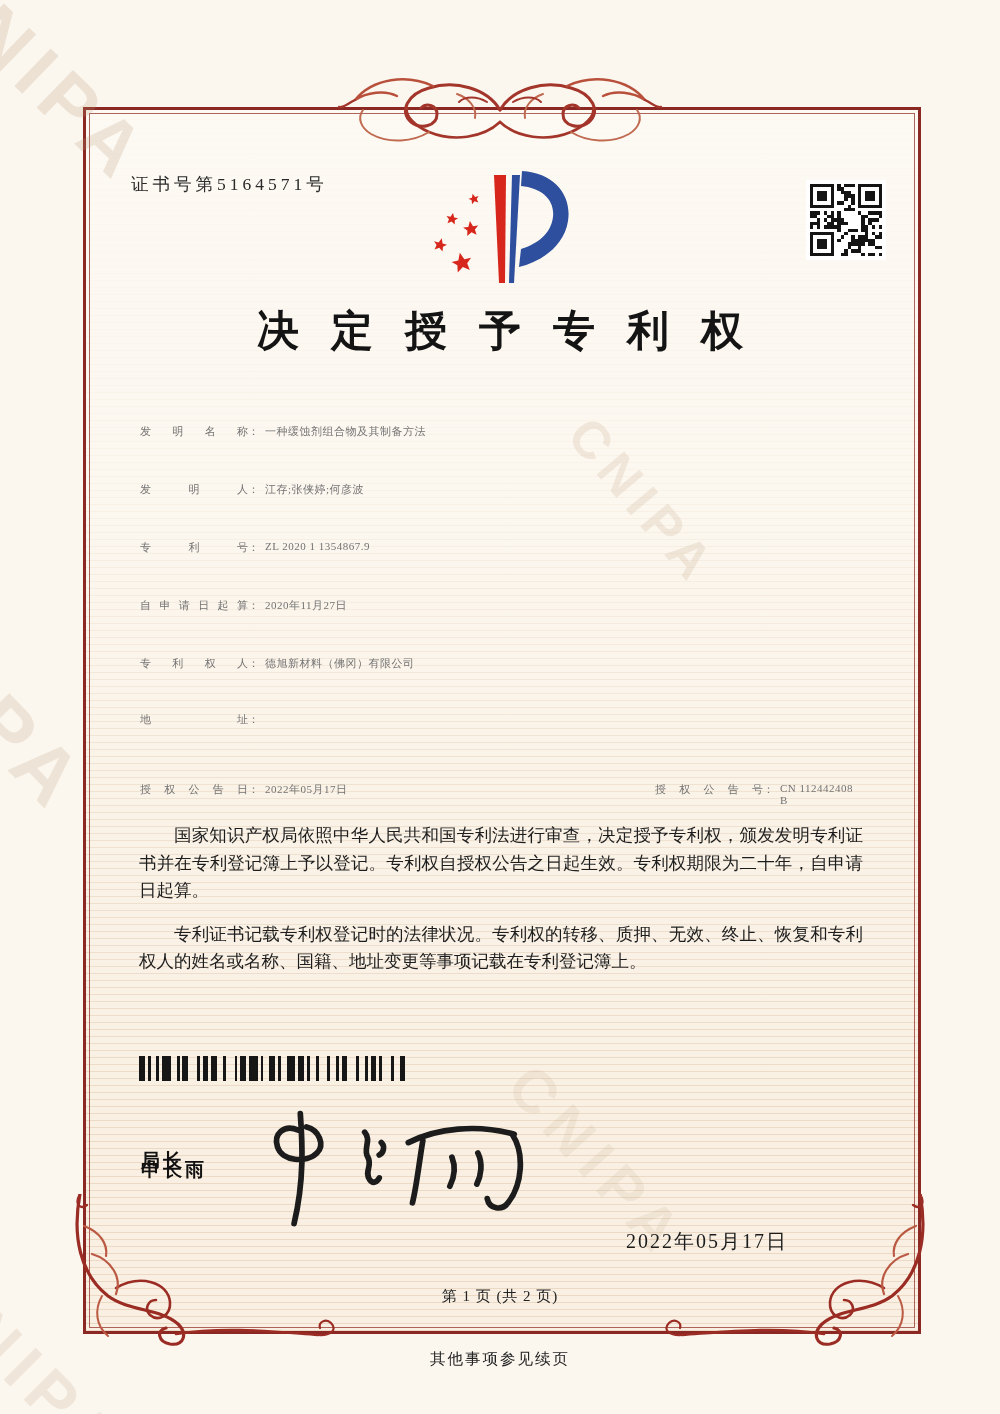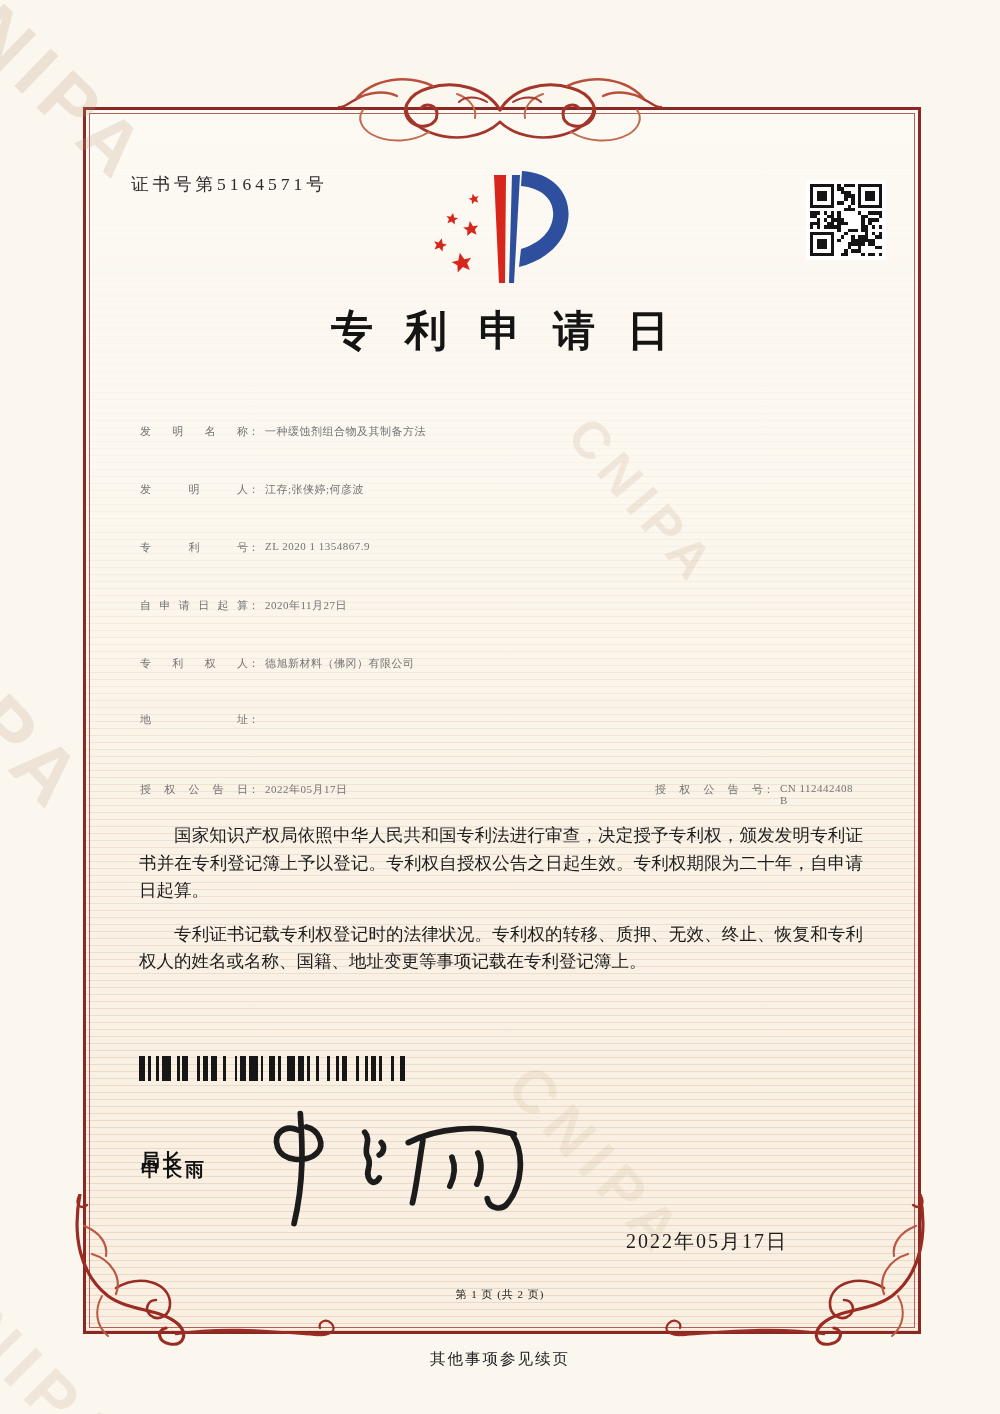--- a/index.html
+++ b/index.html
@@ -57,21 +57,21 @@
   .barcode{position:absolute;left:139px;top:1056px;height:25px;display:flex;overflow:hidden;}
   .barcode i{display:block;height:100%;flex:none;}
   .barcode i.bar{background:#161616;}
 
   .signer{position:absolute;left:141px;font-family:"Liberation Sans","DejaVu Sans",sans-serif;
     font-weight:700;font-size:19px;color:#111;letter-spacing:3px;}
   .signer.t{top:1148px;} .signer.n{top:1157px;}
   .sig{position:absolute;left:265px;top:1106px;}
 
   .issue-date{position:absolute;left:626px;top:1228px;font-size:20px;color:#1c1c1c;letter-spacing:2px;}
-  .page-num{position:absolute;left:0;top:1287px;width:100%;text-align:center;font-size:11px;color:#222;letter-spacing:1px;}
+  .page-num{position:absolute;left:0;top:1287px;width:100%;text-align:center;font-size:15px;color:#222;letter-spacing:1px;}
   .foot-note{position:absolute;left:0;top:1349px;width:100%;text-align:center;font-size:15.5px;color:#222;letter-spacing:2px;}
 </style>
 </head>
 <body>
 
 <div id="page">
 
   <span class="wm wm1">CNIPA</span>
   <span class="wm wm2">CNIPA</span>
   <span class="wm wm3">CNIPA</span>
@@ -576,21 +576,21 @@
         <i></i>
         <i></i>
         <i class="on"></i>
         <i></i>
         <i class="on"></i>
         <i class="on"></i>
         <i></i>
         <i class="on"></i>
       </div>
 
-    <div class="title">专利申请日</div>
+    <div class="title">决定授予专利权</div>
 
     <div class="row" style="top:424px">
       <span class="flabel">发明名称</span>
         <span class="colon">：</span>
         <span class="fvalue">一种缓蚀剂组合物及其制备方法</span>
     </div>
     <div class="row" style="top:482px">
       <span class="flabel">发明人</span>
         <span class="colon">：</span>
         <span class="fvalue">江存;张侠婷;何彦波</span>

